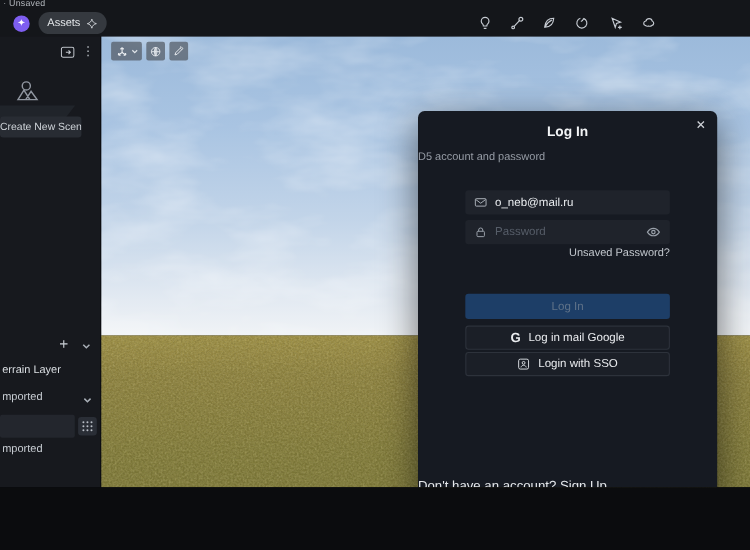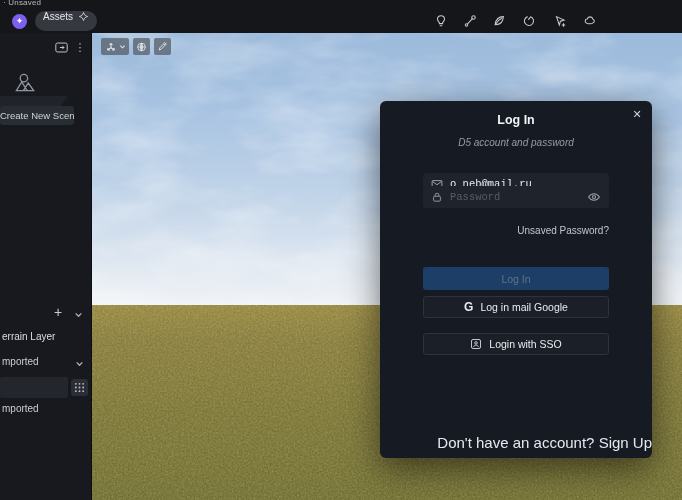--- a/index.html
+++ b/index.html
@@ -1,26 +1,26 @@
 <!DOCTYPE html>
 <html><head>
 <meta charset="utf-8">
 <style>
   * { margin:0; padding:0; box-sizing:border-box; }
   html,body { background:#0b0c0e; }
   body { font-family:"Liberation Sans", sans-serif; }
-  .app { position:relative; width:682px; height:500px; background:#15171b; overflow:hidden; }
+  .app { position:relative; width:682px; height:443px; background:#15171b; overflow:hidden; }
 
   
   .topbar { position:absolute; left:0; top:0; width:682px; height:33px; background:#14161a; z-index:3; }
   .unsaved { position:absolute; left:3px; top:-2px; font-size:8px; color:#b6bac0; letter-spacing:.2px; }
   .logo { position:absolute; left:12px; top:14px; width:15px; height:15px; border-radius:50%;
           background:#7e5ef0; color:#fff; font-size:9px; line-height:15px; text-align:center; }
   .assets-pill { position:absolute; left:35px; top:11px; height:20px; padding:0 8px; border-radius:10px;
-                 background:#35393f; display:flex; gap:5px; }
+                 background:#35393f; display:flex; align-items:center; gap:5px; }
   .assets-pill span.lbl { font-size:10px; color:#e4e7ea; }
   .tool-btn { position:absolute; top:10px; width:22px; height:22px; display:flex; align-items:center; justify-content:center; }
   svg.ic { display:block; }
 
   
   .sidebar { position:absolute; left:0; top:33px; width:91px; height:467px; background:#17191e; z-index:2; }
   .side-head-btn { position:absolute; width:16px; height:16px; display:flex; align-items:center; justify-content:center; }
   .ellipsis { color:#c0c5cb; font-size:11px; letter-spacing:0; line-height:6px; }
   .scene-card-edge { position:absolute; left:-6px; top:63px; width:70px; height:11px; background:#20242a; transform:skewX(-38deg); }
   .scene-ic-wrap { position:absolute; left:12px; top:37px; }
@@ -46,33 +46,33 @@
   .vp-toolbar { position:absolute; left:9px; top:5px; display:flex; gap:4px; }
   .vp-btn { height:17px; background:rgba(86,94,104,.75); border-radius:2px; display:flex; align-items:center;
             justify-content:center; gap:2px; padding:0 3px; }
 
   
   .modal { position:absolute; left:380px; top:101px; width:272px; height:357px; background:#161a22; border-radius:6px;
            box-shadow:0 10px 34px rgba(0,0,0,.55); z-index:5; }
   .modal-close { position:absolute; right:7px; top:5px; width:16px; height:16px; color:#cfd3d8; font-size:11px;
                  text-align:center; line-height:16px; }
   .modal-title { position:absolute; left:0; top:12px; width:100%; text-align:center; font-size:12.5px; font-weight:bold; color:#f2f4f6; }
-  .modal-sub { position:absolute; left:0; top:36px; width:100%; text-align:center; font-size:10px; color:#969ca5;font-style:italic; }
+  .modal-sub { position:absolute; left:0; top:36px; width:100%; text-align:left; font-size:10px; color:#969ca5; }
   .field { position:absolute; left:43px; width:186px; height:22px; background:#1f232b; border-radius:3px;
            display:flex; align-items:center; padding:0 8px; gap:7px; }
   .field input { flex:1; background:transparent; border:none; outline:none; color:#e9ecef; font-size:10.5px;
-                 font-family:Liberation Mono, monospace; min-width:0; }
+                 font-family:Liberation Sans, sans-serif; min-width:0; }
   .field input::placeholder { color:#565d68; }
   .forgot { position:absolute; right:43px; top:124px; font-size:10px; color:#c2c7cd; }
   .btn { position:absolute; left:43px; width:186px; border-radius:3px; display:flex; align-items:center;
          justify-content:center; gap:7px; font-size:10.5px; }
   .btn-primary { top:166px; height:23px; background:#1d3e67; color:#5f7288; }
   .btn-ghost { height:22px; background:#1b1f27; border:1px solid #2d323b; color:#e9ebee; }
   .g-glyph { font-size:12px; font-weight:bold; color:#e9ebee; line-height:1; }
-  .signup { position:absolute; left:0; top:333px; width:100%; text-align:right; font-size:15px; color:#e6e9ec; }
+  .signup { position:absolute; left:0; top:333px; width:100%; text-align:left; font-size:12px; color:#e6e9ec; }
   .signup a { color:#e6e9ec; text-decoration:none; }
 </style>
 </head>
 <body>
 
 <div class="app">
 
   <div class="viewport">
     <div class="sky">
       <svg width="591" height="272">
@@ -229,42 +229,42 @@
     <div class="modal-sub">D5 account and password</div>
 
     <div class="field" style="top:72px;">
       <svg class="ic" width="12" height="12" viewBox="0 0 16 16" fill="none" stroke="#aab0b8" stroke-width="1.2">
         <rect x="1.5" y="3.5" width="13" height="9" rx="1.2"></rect>
           <path d="M2 4.5l6 4.5 6-4.5"></path>
       </svg>
       <input type="text" value="o_neb@mail.ru" style="">
     </div>
 
-    <div class="field" style="top:85px;justify-content:flex-end;">
+    <div class="field" style="top:99px;justify-content:flex-end;">
       <svg class="ic" width="12" height="12" viewBox="0 0 16 16" fill="none" stroke="#8archae99aa" stroke-width="1.2" style="stroke:#9aa1aa;">
         <rect x="3.5" y="7" width="9" height="6.5" rx="1.2"></rect>
           <path d="M5.5 7V5.5a2.5 2.5 0 0 1 5 0V7"></path>
       </svg>
       <input type="password" placeholder="Password" style="">
       <svg class="ic" width="14" height="14" viewBox="0 0 16 16" fill="none" stroke="#9aa1aa" stroke-width="1.2">
         <path d="M1.8 8S4.3 4.2 8 4.2 14.2 8 14.2 8 11.7 11.8 8 11.8 1.8 8 1.8 8z"></path>
           <circle cx="8" cy="8" r="1.8"></circle>
       </svg>
     </div>
 
     <div class="forgot">Unsaved Password?</div>
 
     <div class="btn btn-primary">Log In</div>
 
     <div class="btn btn-ghost" style="top:195px;">
       <span class="g-glyph">G</span>
       <span>Log in mail Google</span>
     </div>
 
-    <div class="btn btn-ghost" style="top:232px;">
+    <div class="btn btn-ghost" style="top:219px;">
       <svg class="ic" width="12" height="12" viewBox="0 0 16 16" fill="none" stroke="#d6dade" stroke-width="1.2">
         <rect x="2" y="2" width="12" height="12" rx="2"></rect>
           <circle cx="8" cy="6.5" r="1.7"></circle>
           <path d="M4.8 12c.5-1.8 1.7-2.6 3.2-2.6s2.7.8 3.2 2.6"></path>
       </svg>
       <span>Login with SSO</span>
     </div>
 
     <div class="signup">
       <span>Don't have an account?</span>

